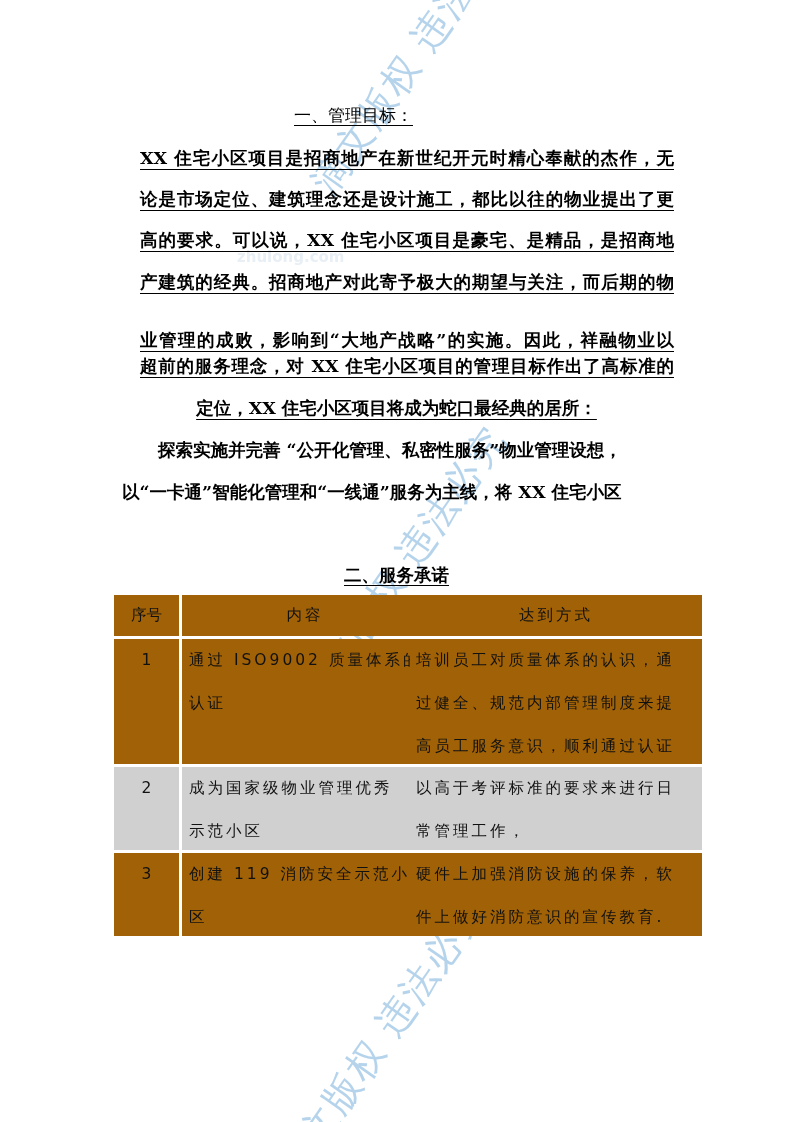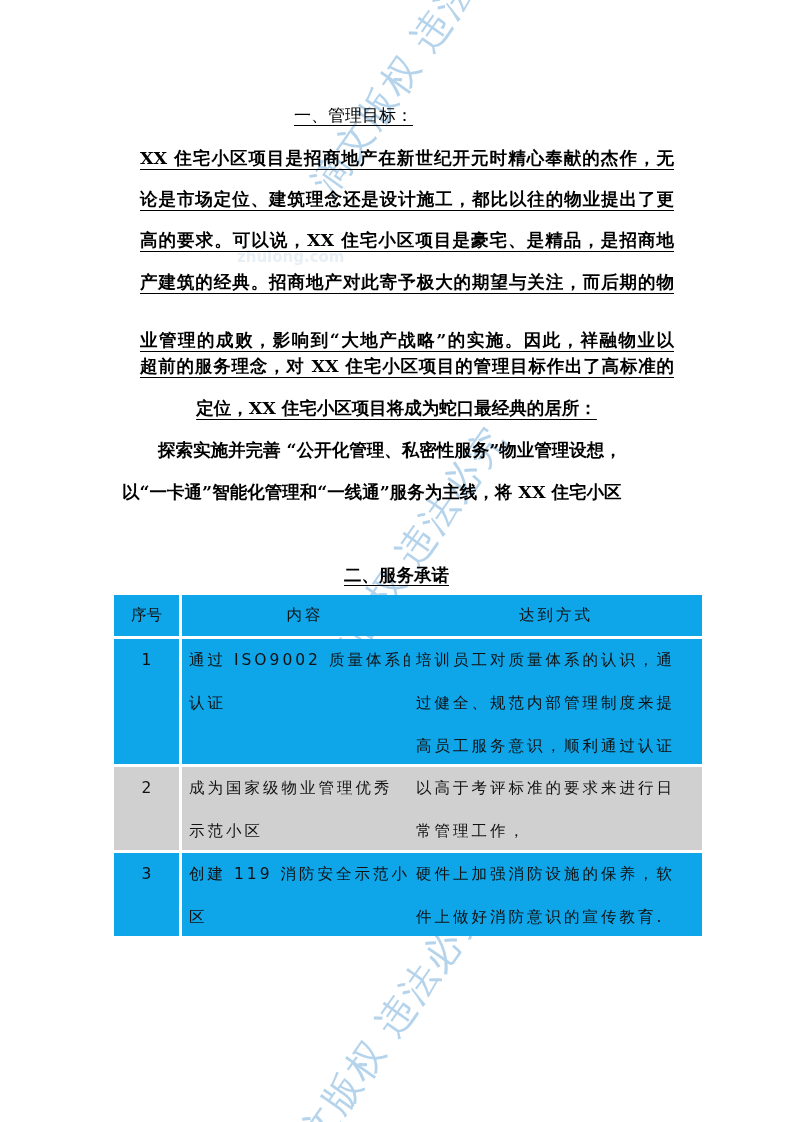--- a/index.html
+++ b/index.html
@@ -19,21 +19,21 @@
     .uline.center { text-decoration: none; }
 
     .pline { position: absolute; font-size: 17.5px; font-weight: bold; white-space: nowrap; }
 
     .h2 { position: absolute; left: 0; width: 793px; top: 563px; text-align: center;
           font-size: 17.5px; font-weight: bold; }
     .h2 span { text-decoration: underline; text-underline-offset: 4px; }
 
     .tbl { position: absolute; left: 114px; top: 595px; width: 571px; }
     .row { position: absolute; left: 0; width: 571px; }
-    .cell { position: absolute; top: 0; bottom: 0; background: #0ea5e9;
+    .cell { position: absolute; top: 0; bottom: 0; background: #a16207;
             font-family: "DejaVu Sans", "Liberation Sans", sans-serif; font-size: 15.5px;
             line-height: 43px; color: #111; letter-spacing: 3px; }
     .row.alt .cell { background: #d0d0d0; }
     .c0 { left: 0; width: 65px; text-align: center; letter-spacing: 0; }
     .c1 { left: 68px; width: 245px; padding: 0 6px 0 7px; box-sizing: border-box; }
     .c2 { left: 296px; width: 292px; padding: 0 6px 0 6px; box-sizing: border-box; text-align: justify; }
     .hdr .cell { text-align: center; line-height: 41px; }
     .cell .ln { display: block; white-space: nowrap; }
 
     .wm { position: absolute; color: #a9cde9; font-family: "DejaVu Sans", sans-serif;

